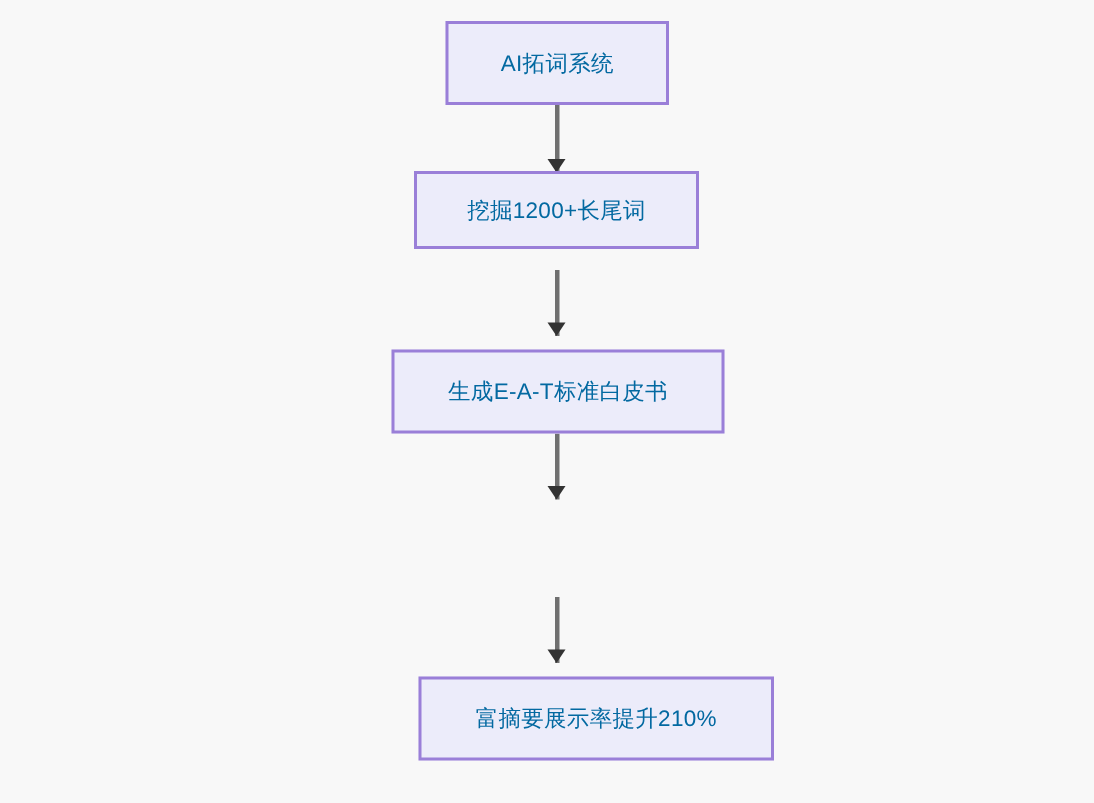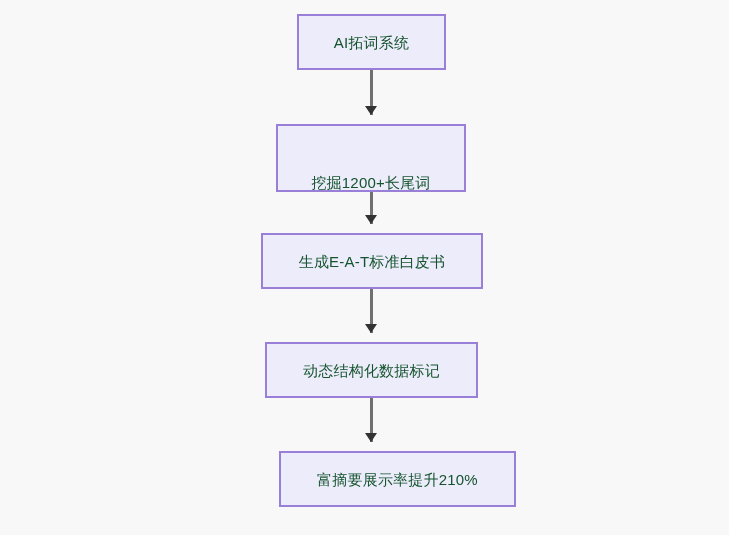--- a/index.html
+++ b/index.html
@@ -21,21 +21,21 @@
   .node {
     position: absolute;
     box-sizing: border-box;
     background: #ececfa;
     border: 2px solid #9a7fd8;
     display: flex;
     align-items: center;
     justify-content: center;
   }
   .node-label {
-    color: #14532d;
+    color: #0369a1;
     font-size: 15px;
     line-height: 1;
     letter-spacing: 0.2px;
     white-space: nowrap;
   }
   .edge {
     position: absolute;
     width: 0;
     height: 0;
   }
@@ -74,26 +74,23 @@
     <div class="edge-arrow" style="top: 35px; border-top-color: rgb(51, 51, 51);"></div>
   </div>
   <div class="edge" id="edge-3" style="left: 371px; top: 398px;">
     <div class="edge-line" style="height: 44px; background: rgb(112, 112, 112);"></div>
     <div class="edge-arrow" style="top: 35px; border-top-color: rgb(51, 51, 51);"></div>
   </div>
 
   <div class="node" id="node-0" style="left: 297px; top: 14px; width: 149px; height: 56px; background: rgb(236, 236, 250); border-color: rgb(154, 127, 216);">
     <span class="node-label">AI拓词系统</span>
   </div>
-  <div class="node" id="node-1" style="left: 276px; top: 124px; width: 190px; height: 68px; background: rgb(236, 236, 250); border-color: rgb(154, 127, 216); align-items: flex-end;">
+  <div class="node" id="node-1" style="left: 276px; top: 114px; width: 190px; height: 52px; background: rgb(236, 236, 250); border-color: rgb(154, 127, 216);">
     <span class="node-label">挖掘1200+长尾词</span>
   </div>
   <div class="node" id="node-2" style="left: 261px; top: 233px; width: 222px; height: 56px; background: rgb(236, 236, 250); border-color: rgb(154, 127, 216);">
     <span class="node-label">生成E-A-T标准白皮书</span>
-  </div>
-  <div class="node" id="node-3" style="left: 265px; top: 342px; width: 213px; height: 56px; background: rgb(236, 236, 250); border-color: rgb(154, 127, 216);">
-    <span class="node-label">动态结构化数据标记</span>
   </div>
   <div class="node" id="node-4" style="left: 253px; top: 451px; width: 237px; height: 56px; background: rgb(236, 236, 250); border-color: rgb(154, 127, 216); margin-left: 26px;">
     <span class="node-label">富摘要展示率提升210%</span>
   </div>
 
 </div>
 
 </body></html>

